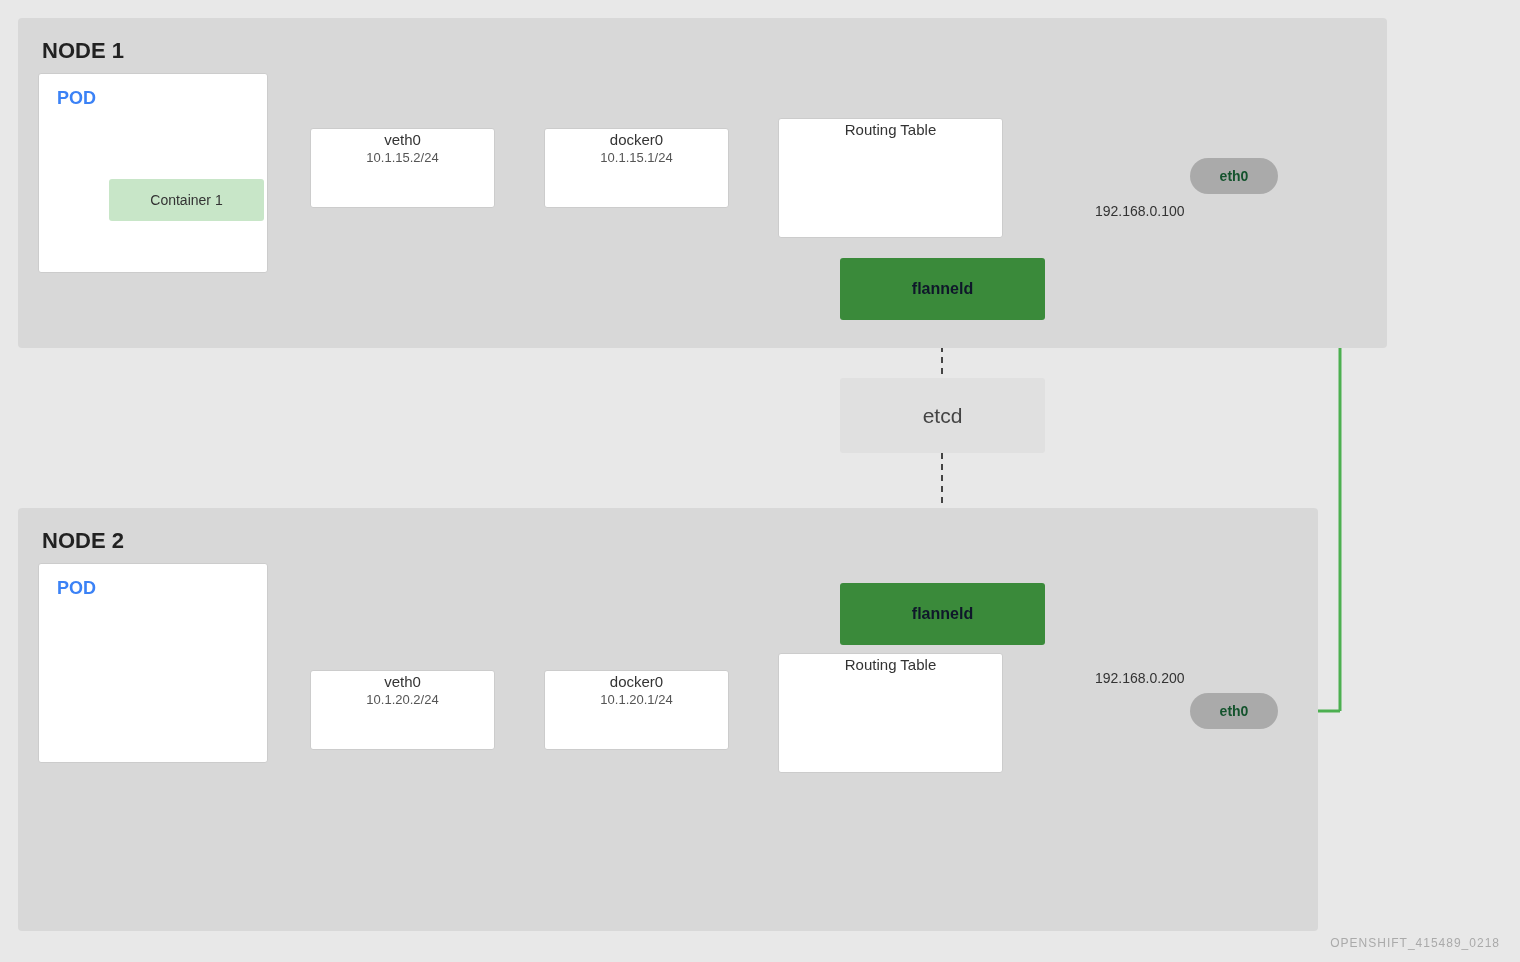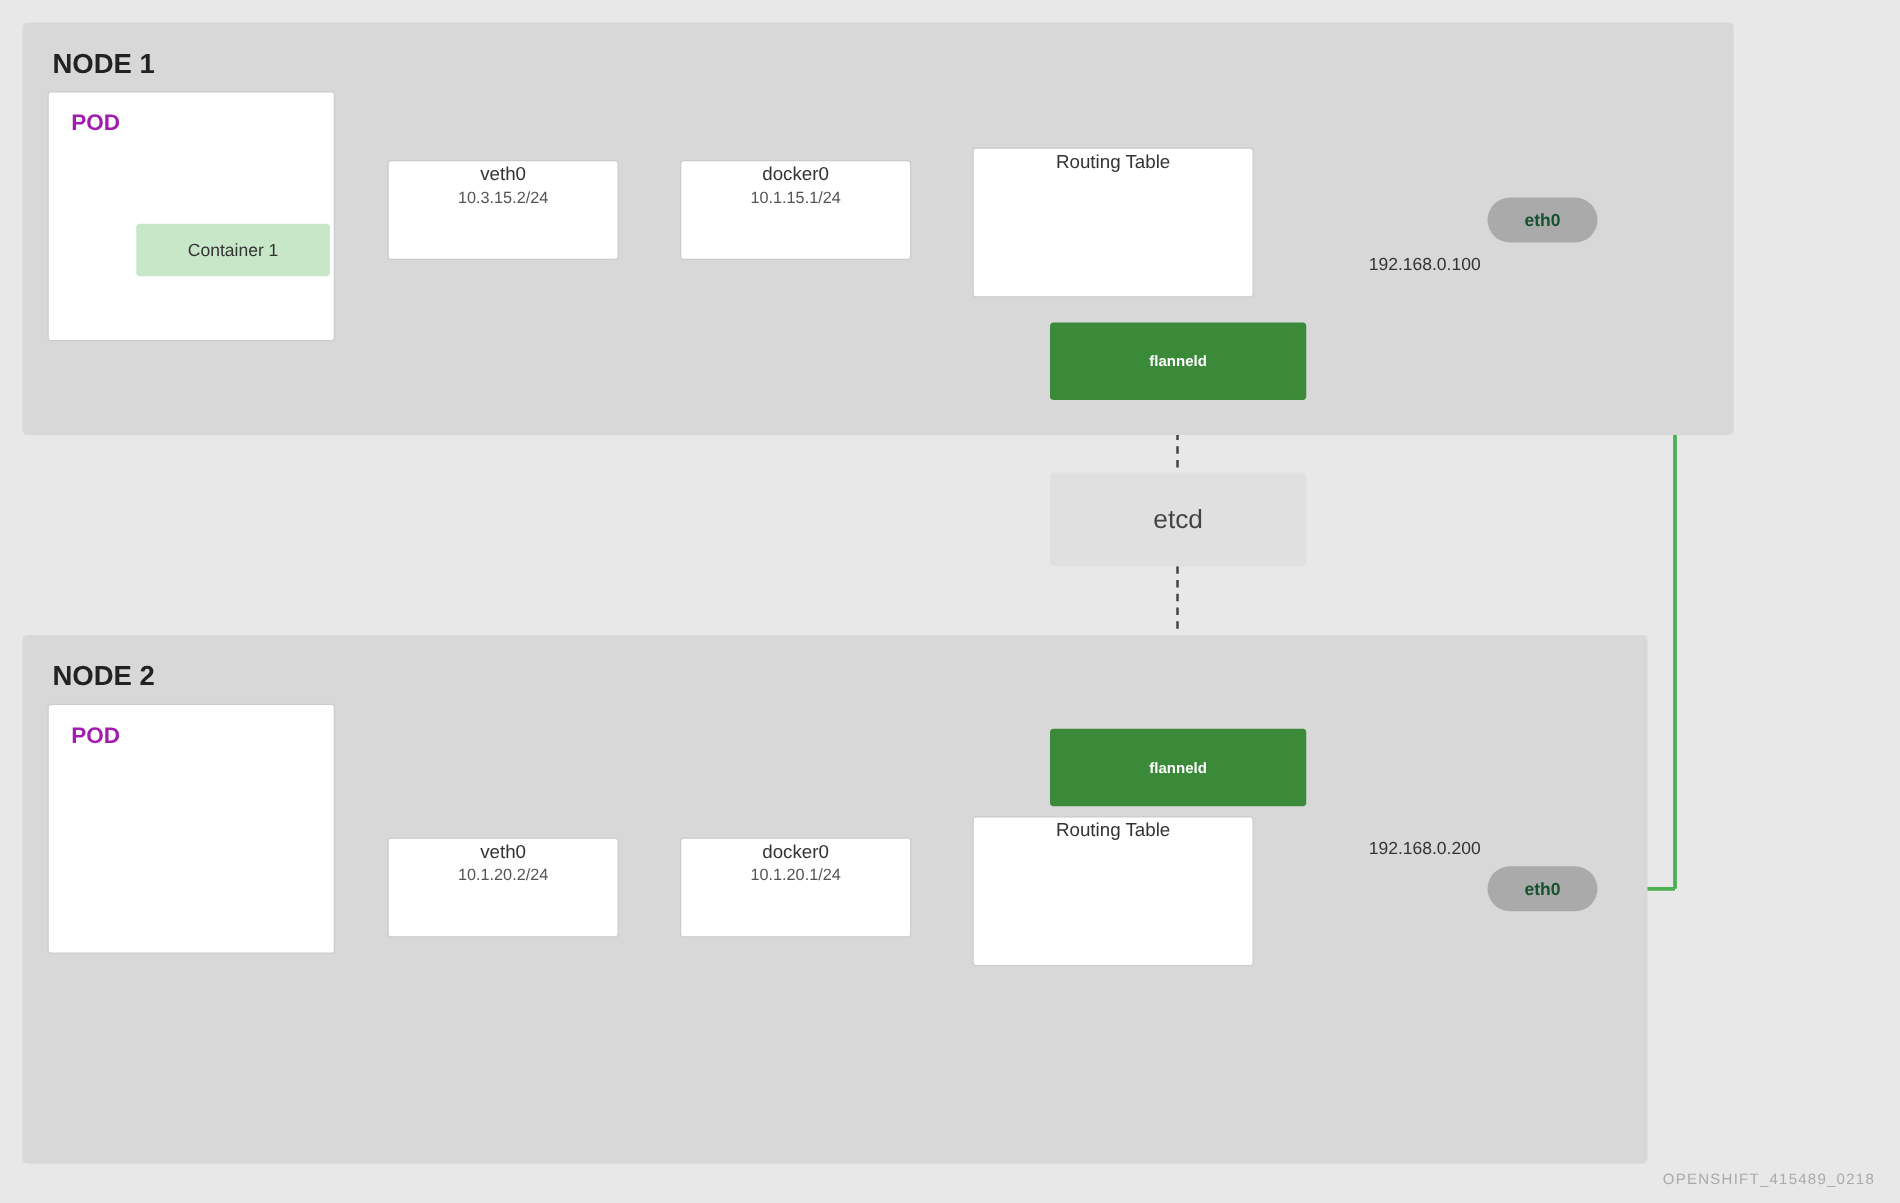--- a/index.html
+++ b/index.html
@@ -62,21 +62,21 @@
     .pod-box {
       position: absolute;
       background: #ffffff;
       border: 1.5px solid #ccc;
       border-radius: 3px;
     }
 
     .pod-title {
       font-size: 18px;
       font-weight: bold;
-      color: #a21caf;
+      color: #3b82f6;
       position: absolute;
       top: 14px;
       left: 18px;
     }
 
     
     .container-box {
       position: absolute;
       background: #c8e6c8;
       border: none;
@@ -92,23 +92,23 @@
     .flannel-box {
       position: absolute;
       background: #3a8a3a;
       border-radius: 3px;
       display: flex;
       align-items: center;
       justify-content: center;
     }
 
     .flannel-label {
-      font-size: 12px;
-      font-weight: bold;
-      color: #ffffff;
+      font-size: 16px;
+      font-weight: bold;
+      color: #0f172a;
     }
 
     
     .etcd-box {
       position: absolute;
       background: #e0e0e0;
       border-radius: 3px;
       display: flex;
       align-items: center;
       justify-content: center;
@@ -208,21 +208,21 @@
 
     <div class="pod-box" style="left:20px; top:55px; width:230px; height:200px;">
       <span class="pod-title">POD</span>
       <div class="container-box" style="left:30px; top:105px; width:155px; height:42px;margin-left:40px;">
         <span>Container 1</span>
       </div>
     </div>
 
     <div class="white-box" style="left:292px; top:110px; width:185px; height:80px;">
       <span class="box-label">veth0</span>
-      <span class="box-sublabel">10.3.15.2/24</span>
+      <span class="box-sublabel">10.1.15.2/24</span>
     </div>
 
     <div class="white-box" style="left:526px; top:110px; width:185px; height:80px;">
       <span class="box-label">docker0</span>
       <span class="box-sublabel">10.1.15.1/24</span>
     </div>
 
     <div class="white-box" style="left:760px; top:100px; width:225px; height:120px;">
       <span class="box-label">Routing Table</span>
     </div>

